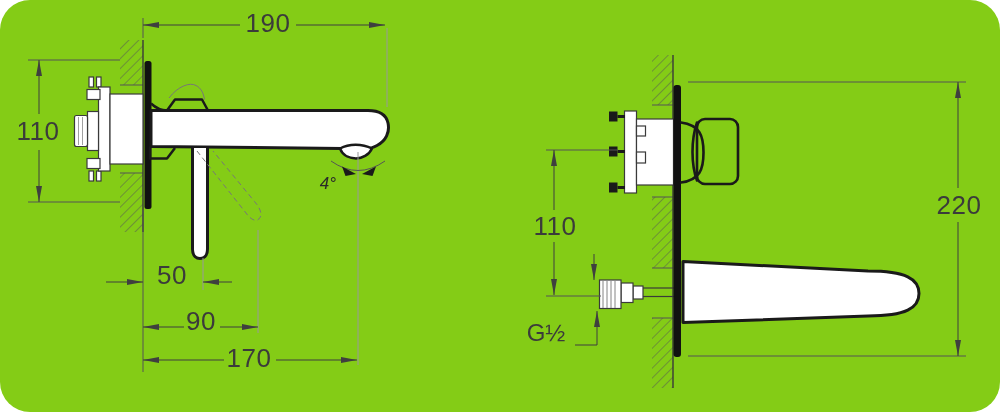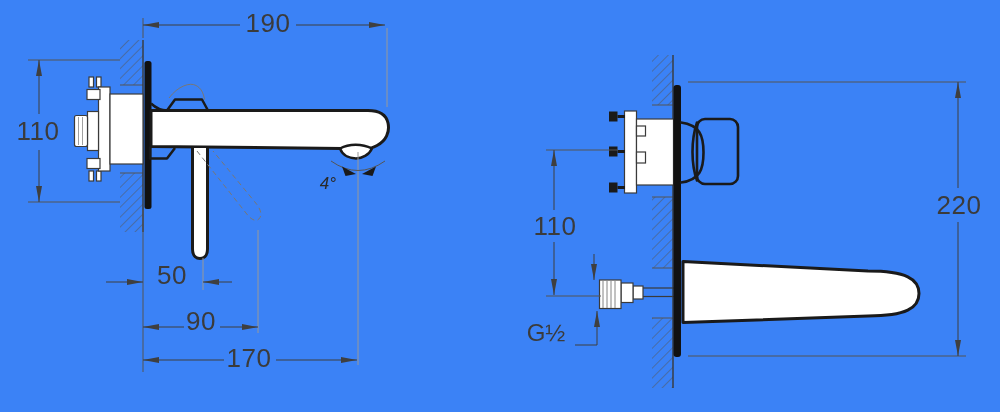--- a/index.html
+++ b/index.html
@@ -1,17 +1,17 @@
 <!DOCTYPE html>
 <html><head>
 <meta charset="utf-8">
 <style>
   html,body{margin:0;padding:0;background:#ffffff;}
-  .stage{position:relative;width:1000px;height:412px;background:#3b82f6;overflow:hidden;
-         font-family:"Liberation Sans", sans-serif;}
+  .stage{position:relative;width:1000px;height:412px;background:#84cc16;overflow:hidden;
+         font-family:"Liberation Sans", sans-serif;border-radius:30px;}
   svg{display:block;}
   .lbl{fill:#3b3b3b;font-family:"Liberation Sans", sans-serif;font-size:26px;letter-spacing:0.5px;}
   .lbl-small{fill:#3b3b3b;font-family:"Liberation Sans", sans-serif;font-size:24px;}
   .lbl-angle{fill:#2a2a2a;font-family:"Liberation Sans", sans-serif;font-size:17px;font-style:italic;}
   .dim{stroke:#3f3f3f;stroke-width:1;fill:none;}
   .ext{stroke:#555555;stroke-width:1;fill:none;}
   .cl{stroke:#999999;stroke-width:1;fill:none;}
   .thick{stroke:#1a1a1a;stroke-width:3;fill:#ffffff;stroke-linejoin:round;stroke-linecap:round;}
   .thick-n{stroke:#1a1a1a;stroke-width:2.6;fill:none;stroke-linejoin:round;stroke-linecap:round;}
   .thin{stroke:#3a3a3a;stroke-width:1.2;fill:#ffffff;}

